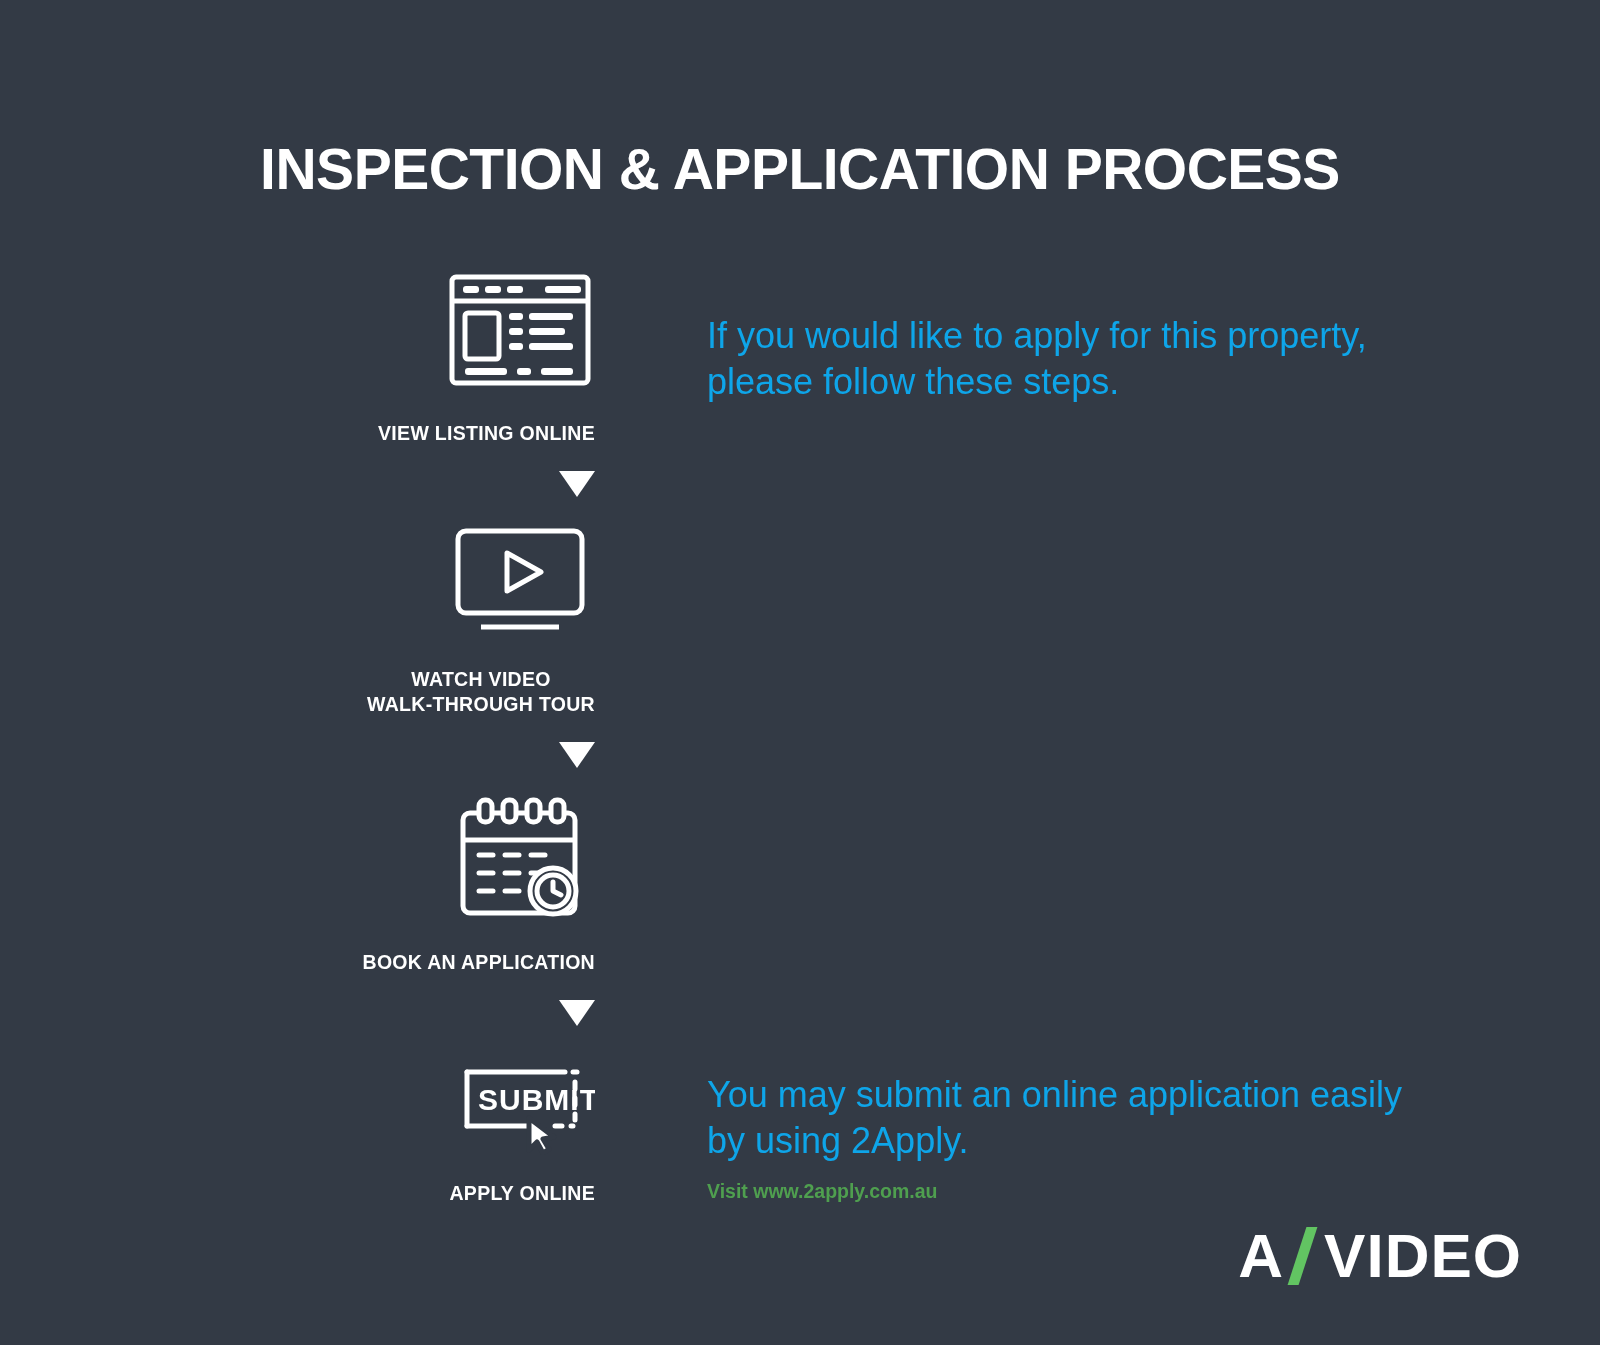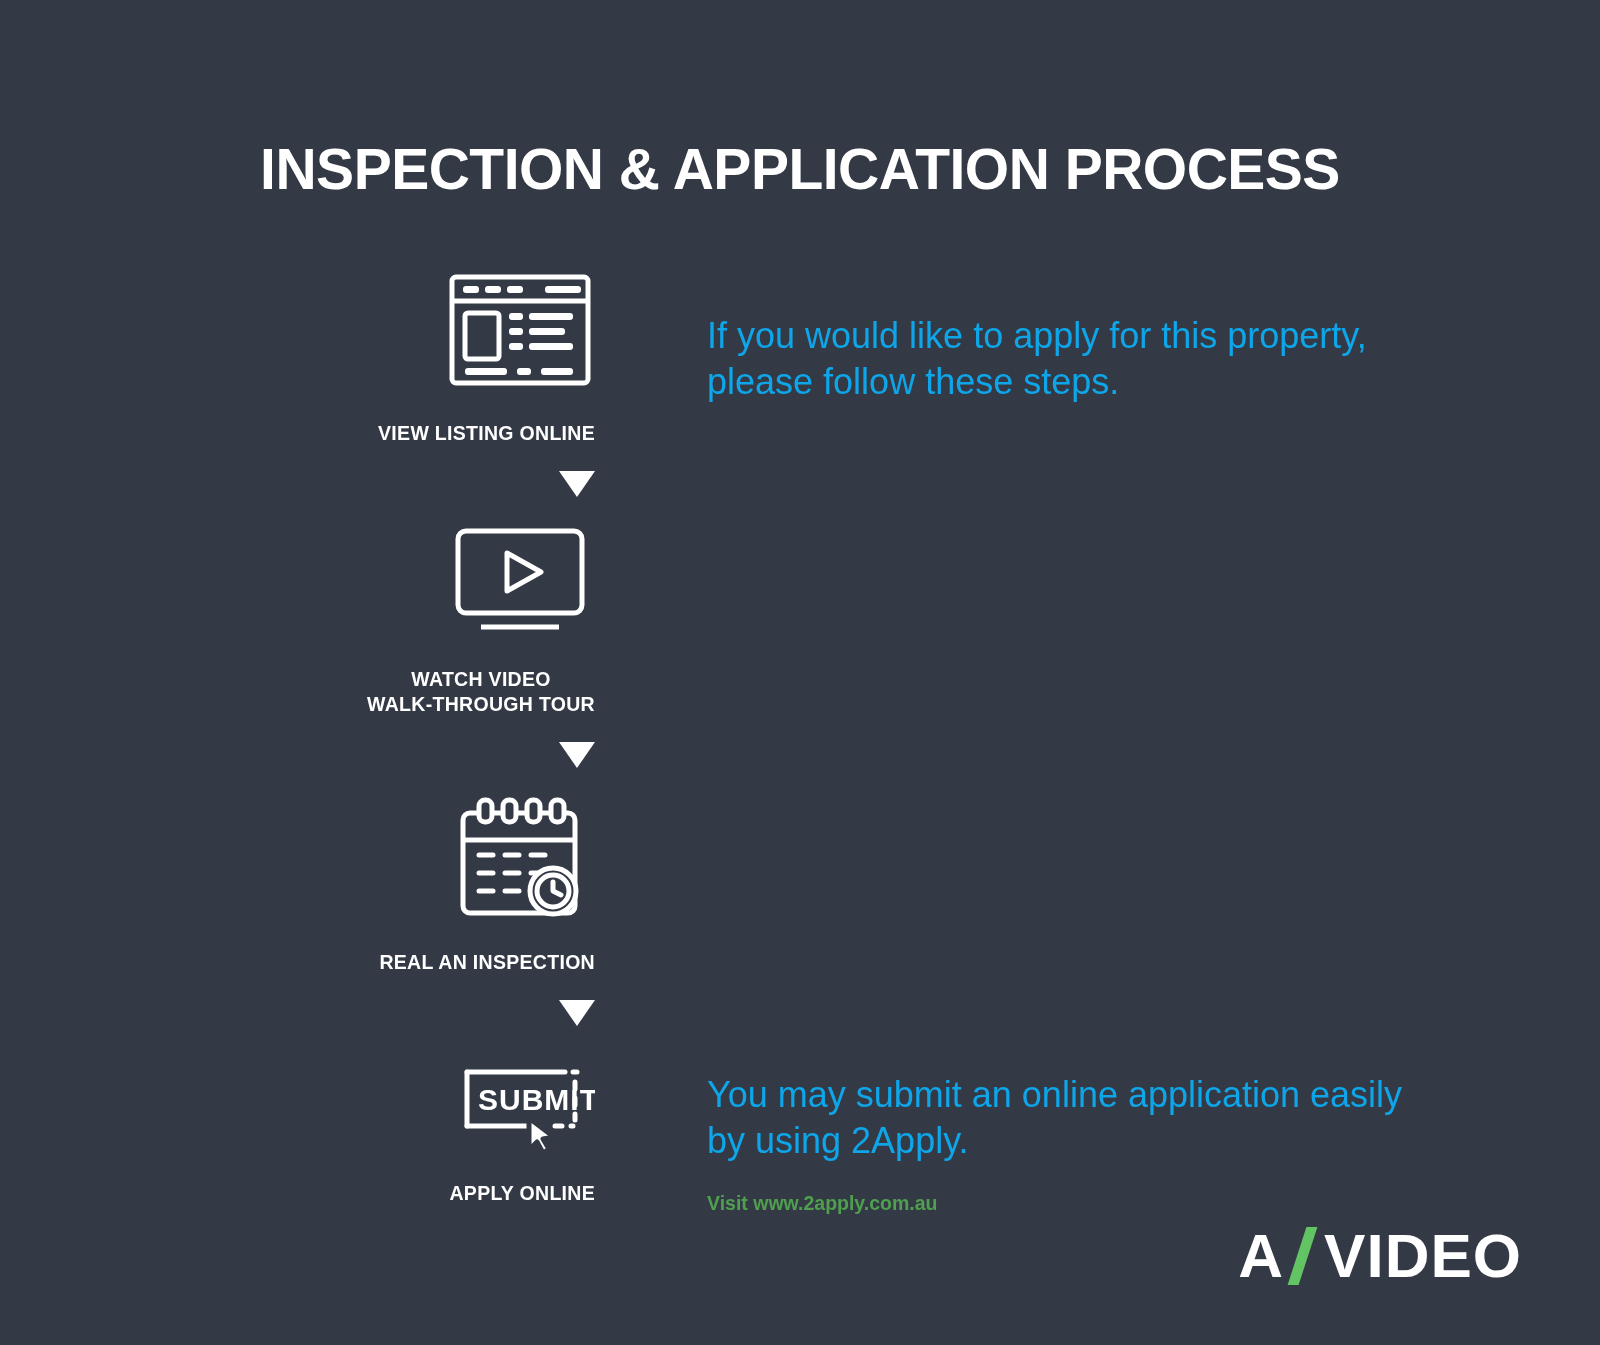--- a/index.html
+++ b/index.html
@@ -84,21 +84,20 @@
   .c2 { top: 543px; }
   .c3 { top: 797px; }
   .c4 { top: 1072px; }
   .visit {
     position: absolute;
     left: 707px;
     top: 1180px;
     color: #4f9f4f;
     font-size: 19.5px;
     font-weight: bold;
-    margin-top: 12px;
   }
 
   
   .logo {
     position: absolute;
     right: 78px;
     bottom: 58px;
     display: flex;
     align-items: center;
     color: #ffffff;
@@ -202,21 +201,21 @@
             <line x1="86" y1="81" x2="100" y2="81"></line>
             <line x1="34" y1="99" x2="48" y2="99"></line>
             <line x1="60" y1="99" x2="74" y2="99"></line>
           </g>
           <circle cx="108" cy="99" r="23" fill="#333a45"></circle>
           <circle cx="108" cy="99" r="16"></circle>
           <polyline points="108,90 108,99 116,103" stroke-linecap="round" stroke-linejoin="round"></polyline>
         </svg>
       </span>
       <div class="gap-a"></div>
-      <div class="step-label">REAL AN INSPECTION</div>
+      <div class="step-label">BOOK AN APPLICATION</div>
     </div>
 
     <div class="gap-b"></div>
     <div class="step">
       <div class="arrow"></div>
     </div>
     <div class="gap-c"></div>
 
     <div class="step">
       <span class="step-icon">

